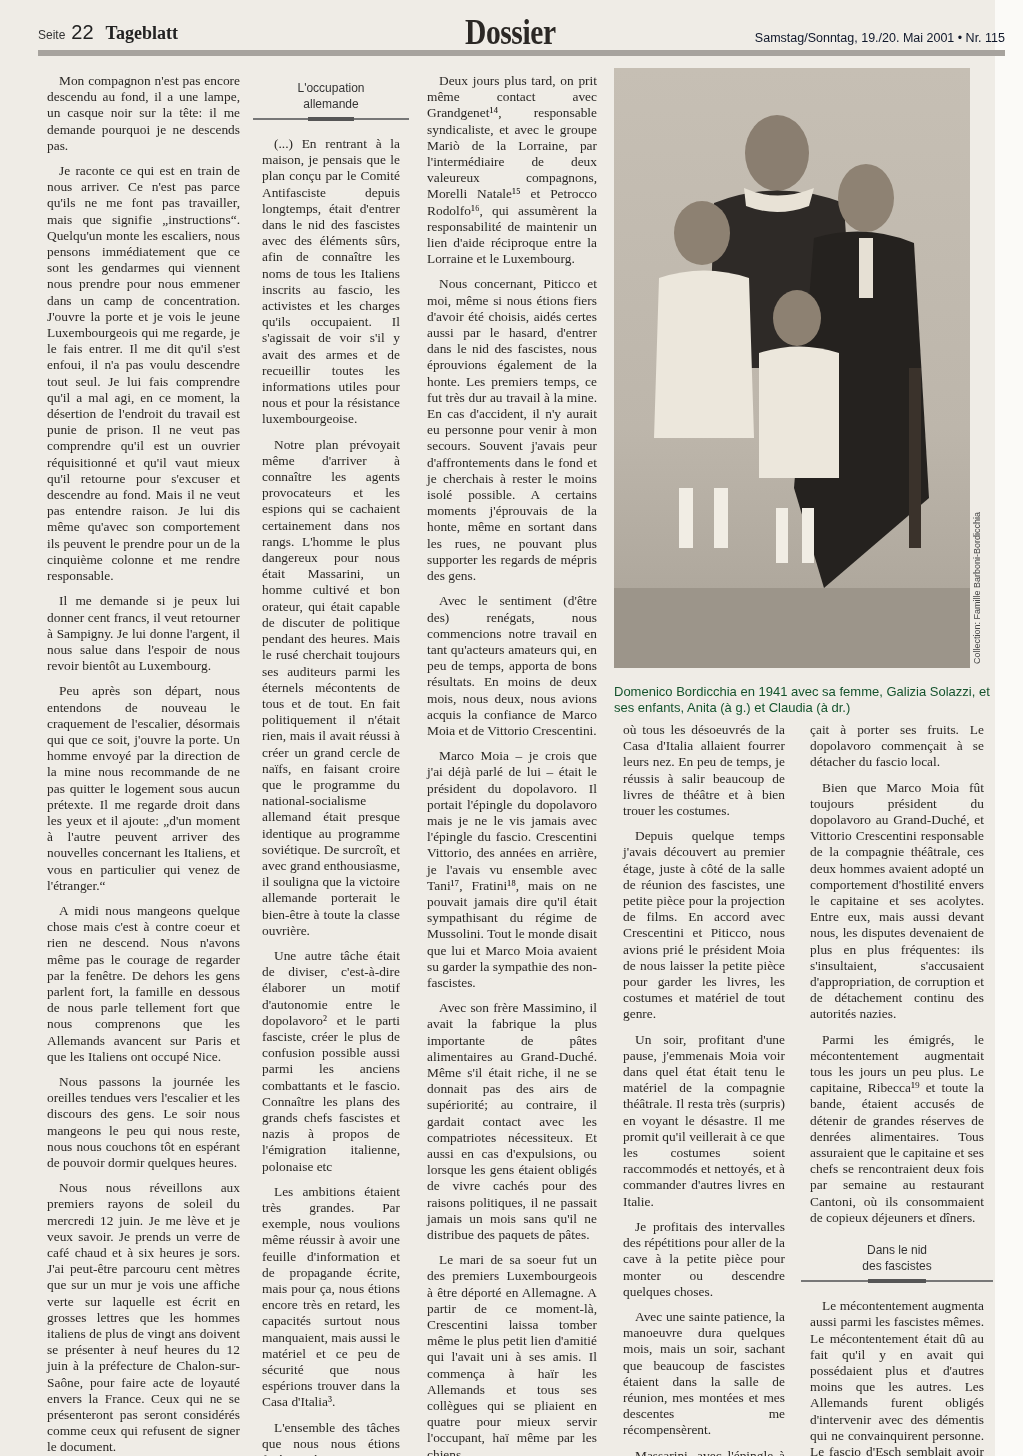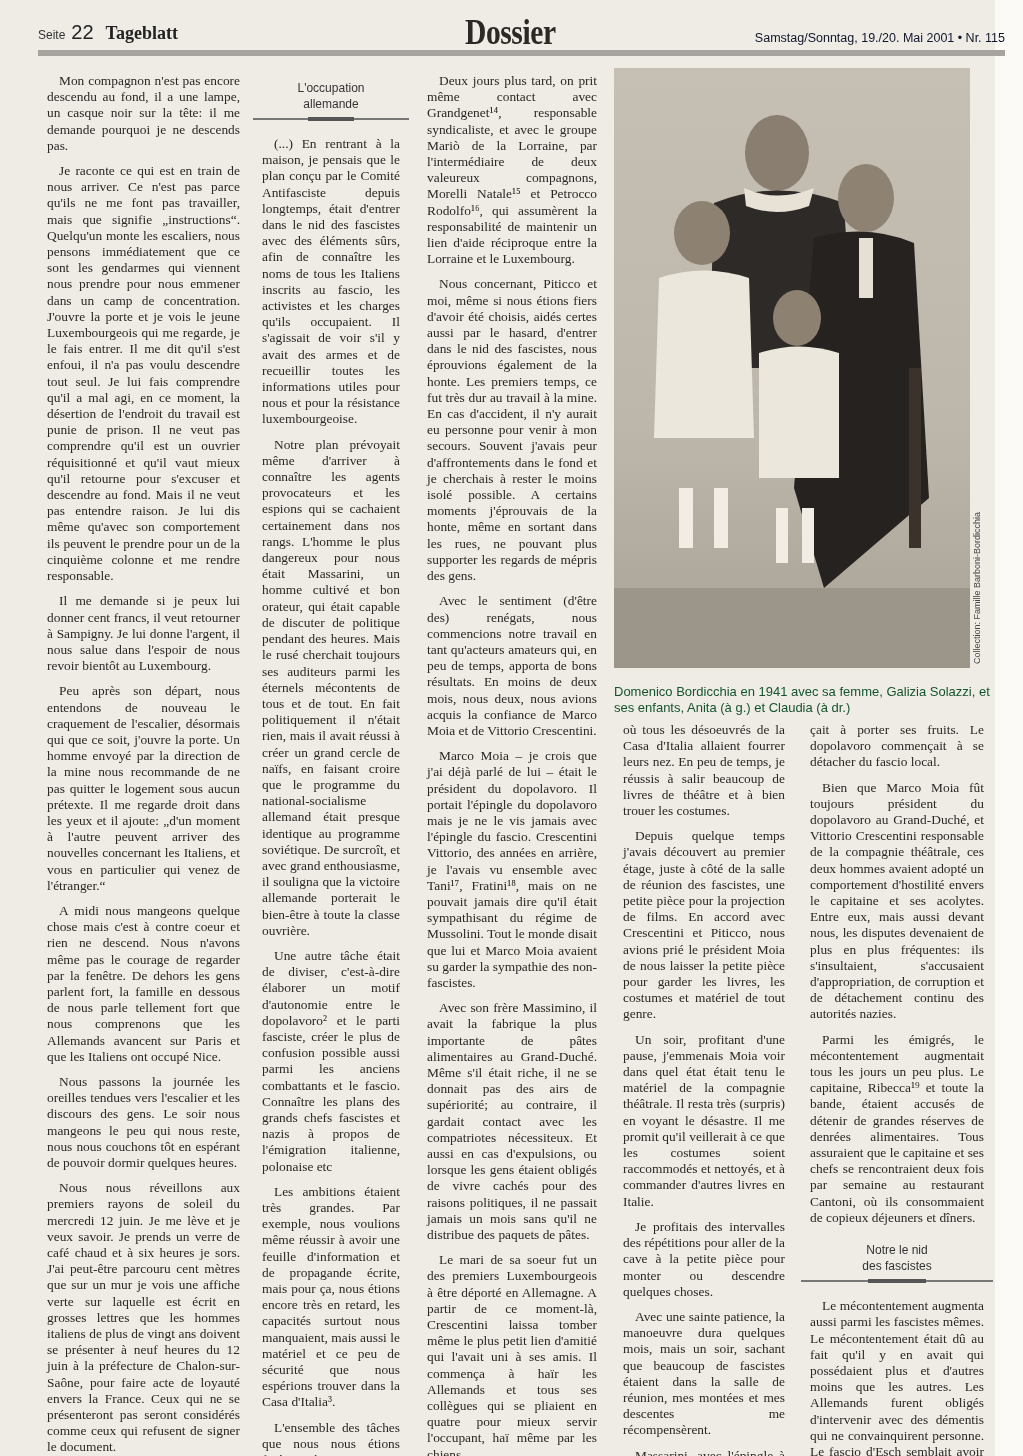--- a/index.html
+++ b/index.html
@@ -123,20 +123,20 @@
     <p>„Vous avez bien fait de venir chez nous. De mauvaises journées se préparent pour ces fanfarons.“</p>
   </div>
 
 <div class="col col5">
   <div>
       <p style="text-indent: 0px;">çait à porter ses fruits. Le dopolavoro commençait à se détacher du fascio local.</p>
       <p>Bien que Marco Moia fût toujours président du dopolavoro au Grand-Duché, et Vittorio Crescentini responsable de la compagnie théâtrale, ces deux hommes avaient adopté un comportement d'hostilité envers le capitaine et ses acolytes. Entre eux, mais aussi devant nous, les disputes devenaient de plus en plus fréquentes: ils s'insultaient, s'accusaient d'appropriation, de corruption et de détachement continu des autorités nazies.</p>
       <p>Parmi les émigrés, le mécontentement augmentait tous les jours un peu plus. Le capitaine, Ribecca¹⁹ et toute la bande, étaient accusés de détenir de grandes réserves de denrées alimentaires. Tous assuraient que le capitaine et ses chefs se rencontraient deux fois par semaine au restaurant Cantoni, où ils consommaient de copieux déjeuners et dîners.</p>
     </div>
   <div class="subhead">
-    <div>Notre le nid</div>
+    <div>Dans le nid</div>
     <div>des fascistes</div>
   </div>
   <div class="subhead-rule"></div>
   <div>
       <p>Le mécontentement augmenta aussi parmi les fascistes mêmes. Le mécontentement était dû au fait qu'il y en avait qui possédaient plus et d'autres moins que les autres. Les Allemands furent obligés d'intervenir avec des démentis qui ne convainquirent personne. Le fascio d'Esch semblait avoir retrouvé son unité en apparence, mais ,entre eux, existait une haine violente. Plus d'une fois nous fûmes témoins de féroces disputes, qui n'avaient rien à voir avec la politique et l'organisation, mais seulement avec la jalousie et la rage de s'emparer honteusement de tout ce qui était licite ou non de prendre.</p>
     </div>
 </div>
 
 </body></html>

